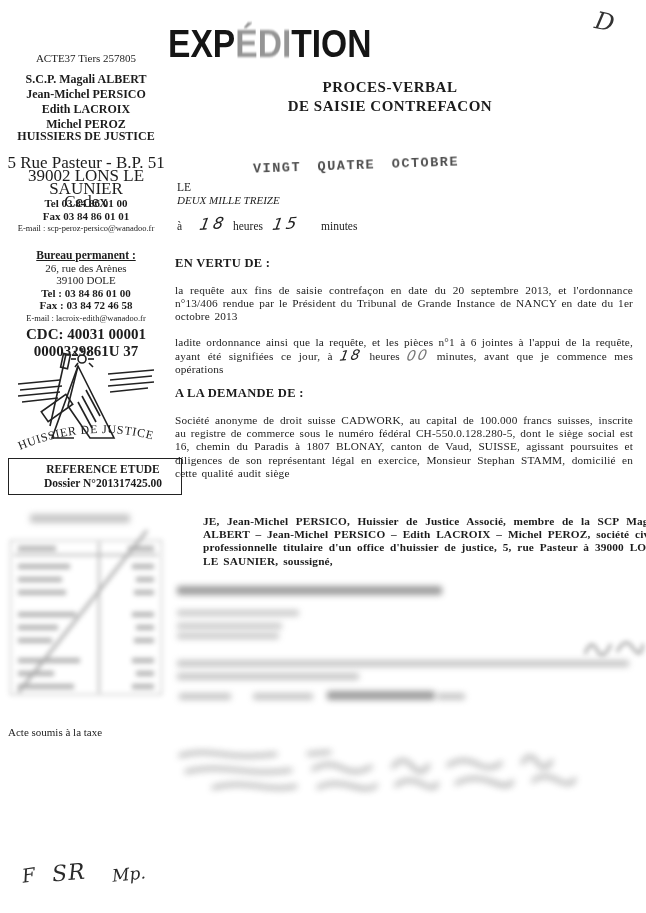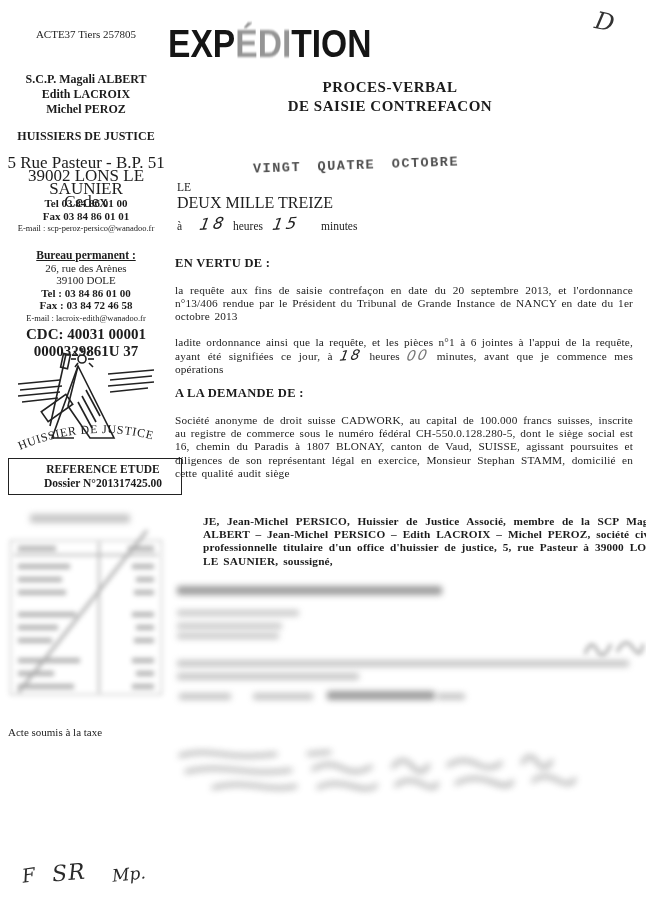--- a/index.html
+++ b/index.html
@@ -1,20 +1,20 @@
 <!DOCTYPE html>
 <html><head>
 <meta charset="utf-8">
 <style>
   html,body{margin:0;padding:0;background:#e8e8e8;}
   .page{position:relative;width:646px;height:913px;background:#ffffff;margin:0 auto;
         font-family:"Liberation Serif",serif;color:#1c1c1c;overflow:hidden;}
   
   .left-col{position:absolute;left:0;top:0;width:172px;text-align:center;}
-  .acte-ref{position:absolute;top:28px;left:0;width:172px;font-size:11px;}
+  .acte-ref{position:absolute;top:52px;left:0;width:172px;font-size:11px;}
   .firm-names{position:absolute;top:72px;left:0;width:172px;font-weight:bold;font-size:12px;line-height:15px;text-align:center;}
   .office-title{position:absolute;top:129px;left:0;width:172px;font-weight:bold;font-size:12px;line-height:14px;}
   .office-address{position:absolute;top:156px;left:0;width:172px;font-size:17px;line-height:13px;}
   .contact1{position:absolute;top:197px;left:0;width:172px;font-size:11px;line-height:12.5px;}
   .contact1 .b{font-weight:bold;}
   .email{font-size:8.5px;color:#222;}
   .bureau{position:absolute;top:249px;left:0;width:172px;font-size:11px;line-height:12.5px;}
   .bureau-title{font-weight:bold;text-decoration:underline;font-size:11.5px;}
   .cdc{position:absolute;top:326px;left:0;width:172px;font-weight:bold;font-size:15px;}
   .logo{position:absolute;top:346px;left:16px;width:140px;height:114px;}
@@ -33,21 +33,21 @@
               transform-origin:left top;letter-spacing:0px;white-space:nowrap;}
   .exp-mid{opacity:.45;filter:blur(.7px);}
   .paraph-d{position:absolute;left:420px;top:8px;font-family:"DejaVu Serif",serif;
             font-style:italic;font-size:24px;transform:rotate(12deg);color:#333;}
   .title{position:absolute;top:78px;left:0;width:430px;text-align:center;font-weight:bold;
          font-size:15px;line-height:19px;letter-spacing:.5px;}
   .date-stamp{position:absolute;left:78px;top:158px;font-family:"Liberation Mono",monospace;
               font-weight:bold;font-size:13.5px;letter-spacing:1.5px;word-spacing:7px;
               color:#4f4f4f;transform:rotate(-2deg);filter:blur(.3px);white-space:nowrap;}
   .le-line{position:absolute;top:181px;left:2px;font-size:11.5px;}
-  .year-line{position:absolute;top:194px;left:2px;font-size:16px;}
+  .year-line{position:absolute;top:194px;left:2px;font-size:11px;font-style:italic;}
   .time-line{position:absolute;top:214px;left:2px;width:400px;height:24px;font-size:11.5px;}
   .tl-a{position:absolute;left:0;top:6px;}
   .tl-h{position:absolute;left:23px;top:0;}
   .tl-heures{position:absolute;left:56px;top:6px;}
   .tl-m{position:absolute;left:96px;top:0;}
   .tl-minutes{position:absolute;left:144px;top:6px;}
   .hw{font-family:"DejaVu Sans",sans-serif;font-style:italic;display:inline-block;
       transform:skewX(-14deg) rotate(-4deg);font-size:16px;letter-spacing:3px;color:#222;}
   .hw-small{font-size:14px;letter-spacing:2px;}
   .hw-light{color:#777;}
@@ -71,20 +71,21 @@
 <body>
 
 <div class="page">
 
   <div class="left-col">
 
     <div class="acte-ref">ACTE37 Tiers 257805</div>
 
     <div class="firm-names">
       <div>S.C.P. Magali ALBERT</div>
+      <div>Jean-Michel PERSICO</div>
       <div>Edith LACROIX</div>
       <div>Michel PEROZ</div>
     </div>
 
     <div class="office-title">
       <div>HUISSIERS DE JUSTICE</div>
     </div>
 
     <div class="office-address">
       <div>5 Rue Pasteur - B.P. 51</div>

